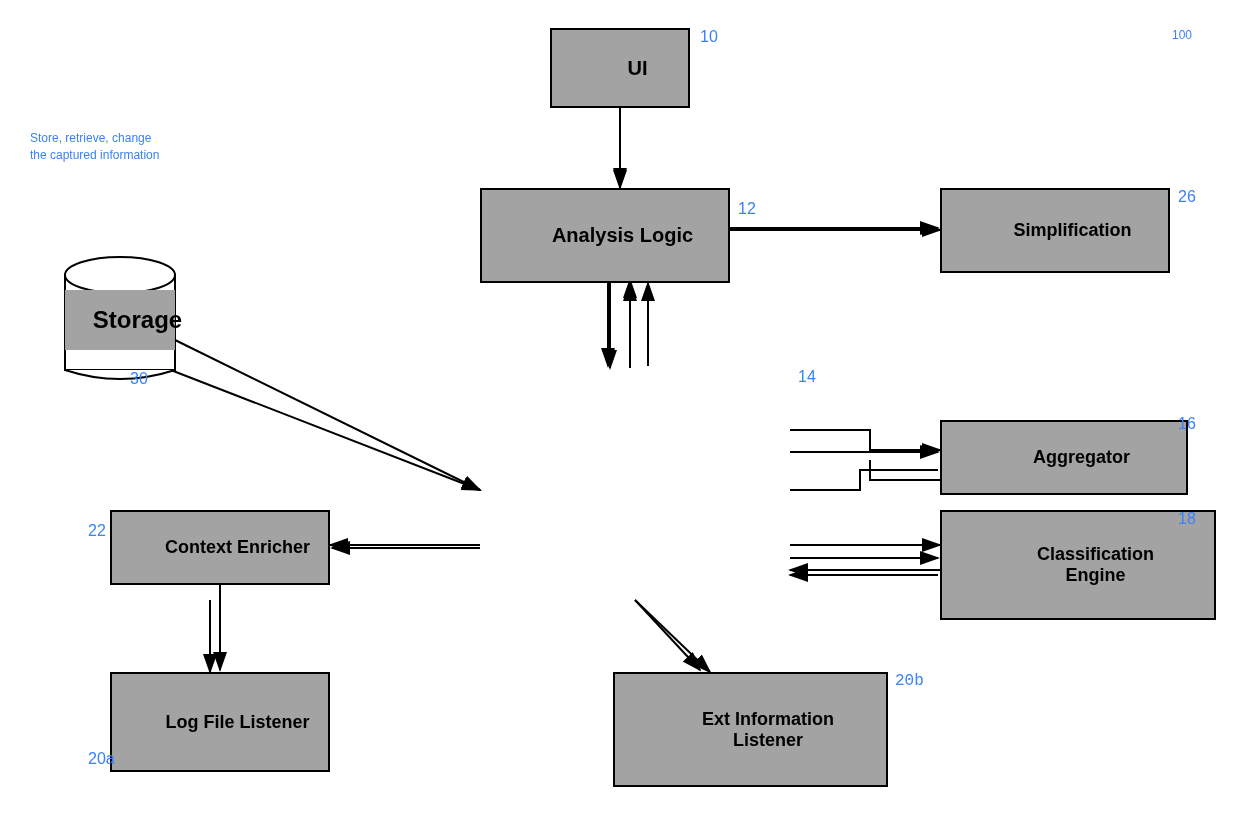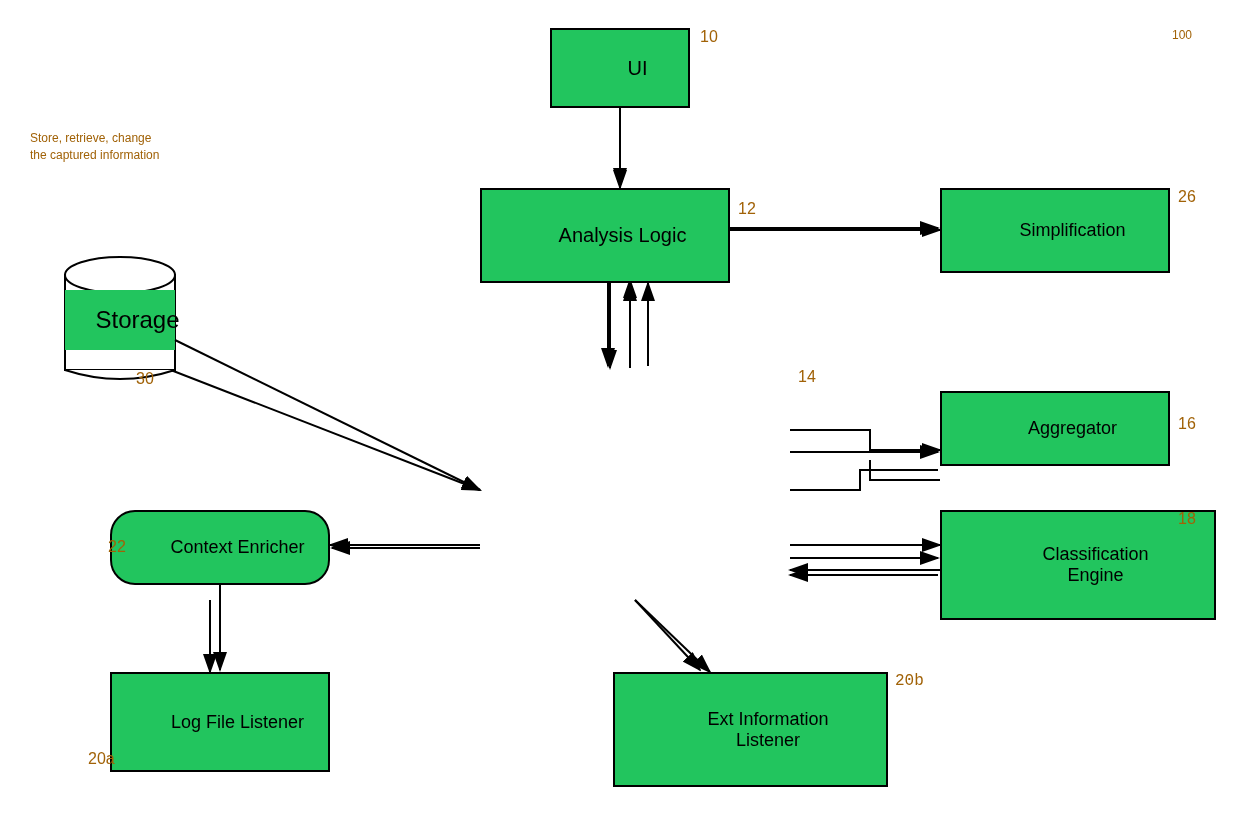--- a/index.html
+++ b/index.html
@@ -13,33 +13,33 @@
     }
     .diagram {
       position: absolute;
       top: 0; left: 0;
       width: 1240px;
       height: 817px;
     }
     .box {
       position: absolute;
       border: 2px solid #000;
-      background: #22c55e;
+      background: #a3a3a3;
       display: flex;
       align-items: center;
       justify-content: center;
       text-align: center;
       font-size: 18px;
-      font-weight: normal;
+      font-weight: bold;
       padding-left: 35px;
     }
     .label {
       position: absolute;
       font-size: 16px;
-      color: #a16207;
+      color: #3b82f6;
     }
     svg.arrows {
       position: absolute;
       top: 0; left: 0;
       width: 1240px;
       height: 817px;
       pointer-events: none;
     }
     .storage-icon {
       position: absolute;
@@ -95,41 +95,41 @@
       <rect x="5" y="30" width="110" height="95" fill="#fff" stroke="#000" stroke-width="2"></rect>
 
       <ellipse cx="60" cy="30" rx="55" ry="18" fill="#fff" stroke="#000" stroke-width="2"></ellipse>
 
       <path d="M5,125 Q60,143 115,125" fill="#fff" stroke="#000" stroke-width="2"></path>
     </svg>
   </div>
 
   <div class="box" style="left:65px; top:290px; width:110px; height:60px; border:none; font-size:24px;">Storage</div>
 
-  <span class="label" style="top:370px; left:136px;">30</span>
+  <span class="label" style="top:370px; left:130px;">30</span>
 
   <div class="box" style="left:550px; top:28px; width:140px; height:80px; font-size:20px;">UI</div>
   <span class="label" style="top:28px; left:700px;">10</span>
 
   <div class="box" style="left:480px; top:188px; width:250px; height:95px; font-size:20px;">Analysis Logic</div>
   <span class="label" style="top:200px; left:738px;">12</span>
 
   <span class="label" style="top:368px; left:798px;">14</span>
 
   <div class="box" style="left:940px; top:188px; width:230px; height:85px; font-size:18px;">Simplification</div>
   <span class="label" style="top:188px; left:1178px;">26</span>
 
-  <div class="box" style="left:940px; top:391px; width:230px; height:75px; font-size:18px;">Aggregator</div>
+  <div class="box" style="left:940px; top:420px; width:248px; height:75px; font-size:18px;">Aggregator</div>
   <span class="label" style="top:415px; left:1178px;">16</span>
 
   <div class="box" style="left:940px; top:510px; width:276px; height:110px; font-size:18px;">Classification<br>Engine</div>
   <span class="label" style="top:510px; left:1178px;">18</span>
 
-  <div class="box" style="left:110px; top:510px; width:220px; height:75px; font-size:18px;border-radius:25px;">Context Enricher</div>
-  <span class="label" style="top:538px; left:88px;margin-left:20px;">22</span>
+  <div class="box" style="left:110px; top:510px; width:220px; height:75px; font-size:18px;">Context Enricher</div>
+  <span class="label" style="top:522px; left:88px;">22</span>
 
   <div class="box" style="left:110px; top:672px; width:220px; height:100px; font-size:18px;">Log File Listener</div>
   <span class="label" style="top:750px; left:88px;">20a</span>
 
   <div class="box" style="left:613px; top:672px; width:275px; height:115px; font-size:18px;">Ext Information<br>Listener</div>
   <span class="label" style="top:672px; left:895px;font-family:Liberation Mono, monospace;">20b</span>
 
   <svg class="arrows" style="position:absolute;top:0;left:0;width:1240px;height:817px;pointer-events:none;">
     <defs>
       <marker id="arr" markerWidth="10" markerHeight="7" refX="9" refY="3.5" orient="auto">

